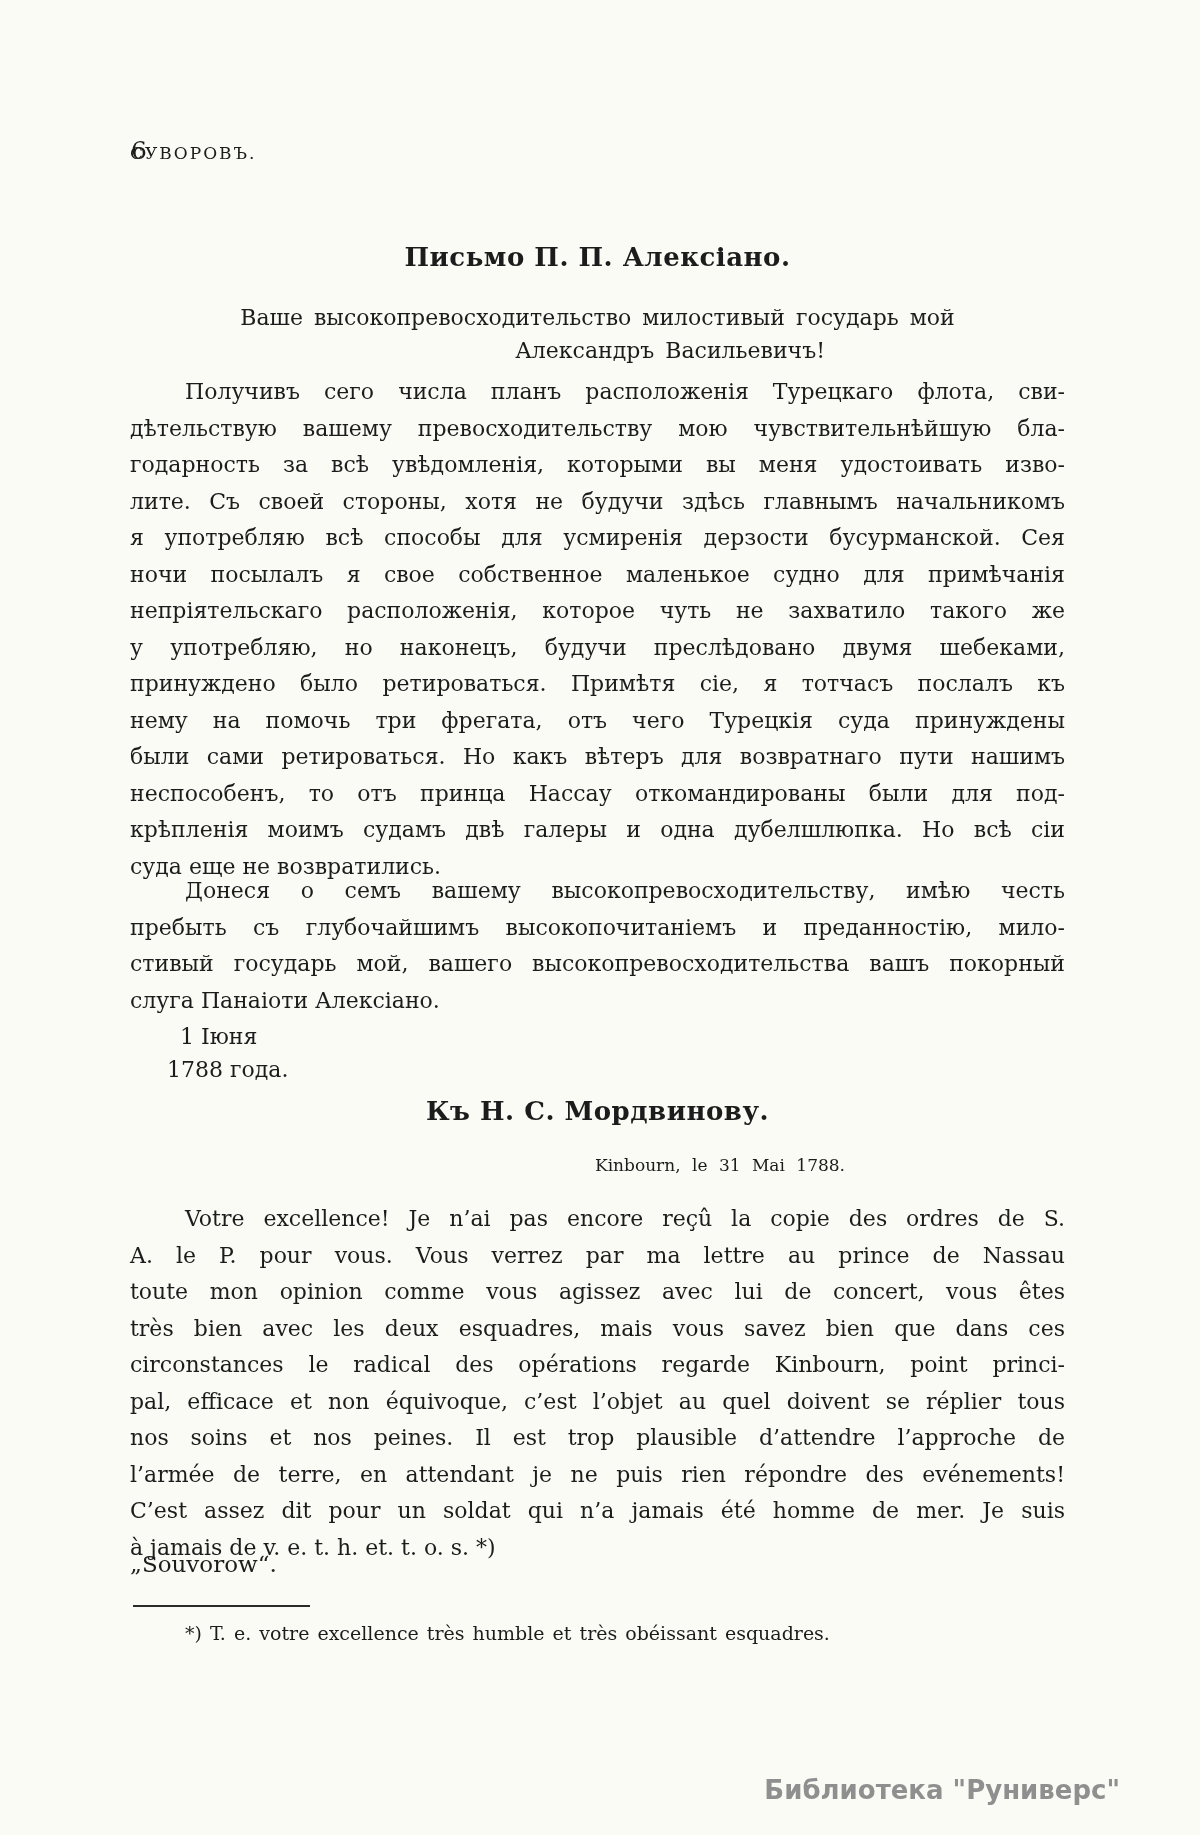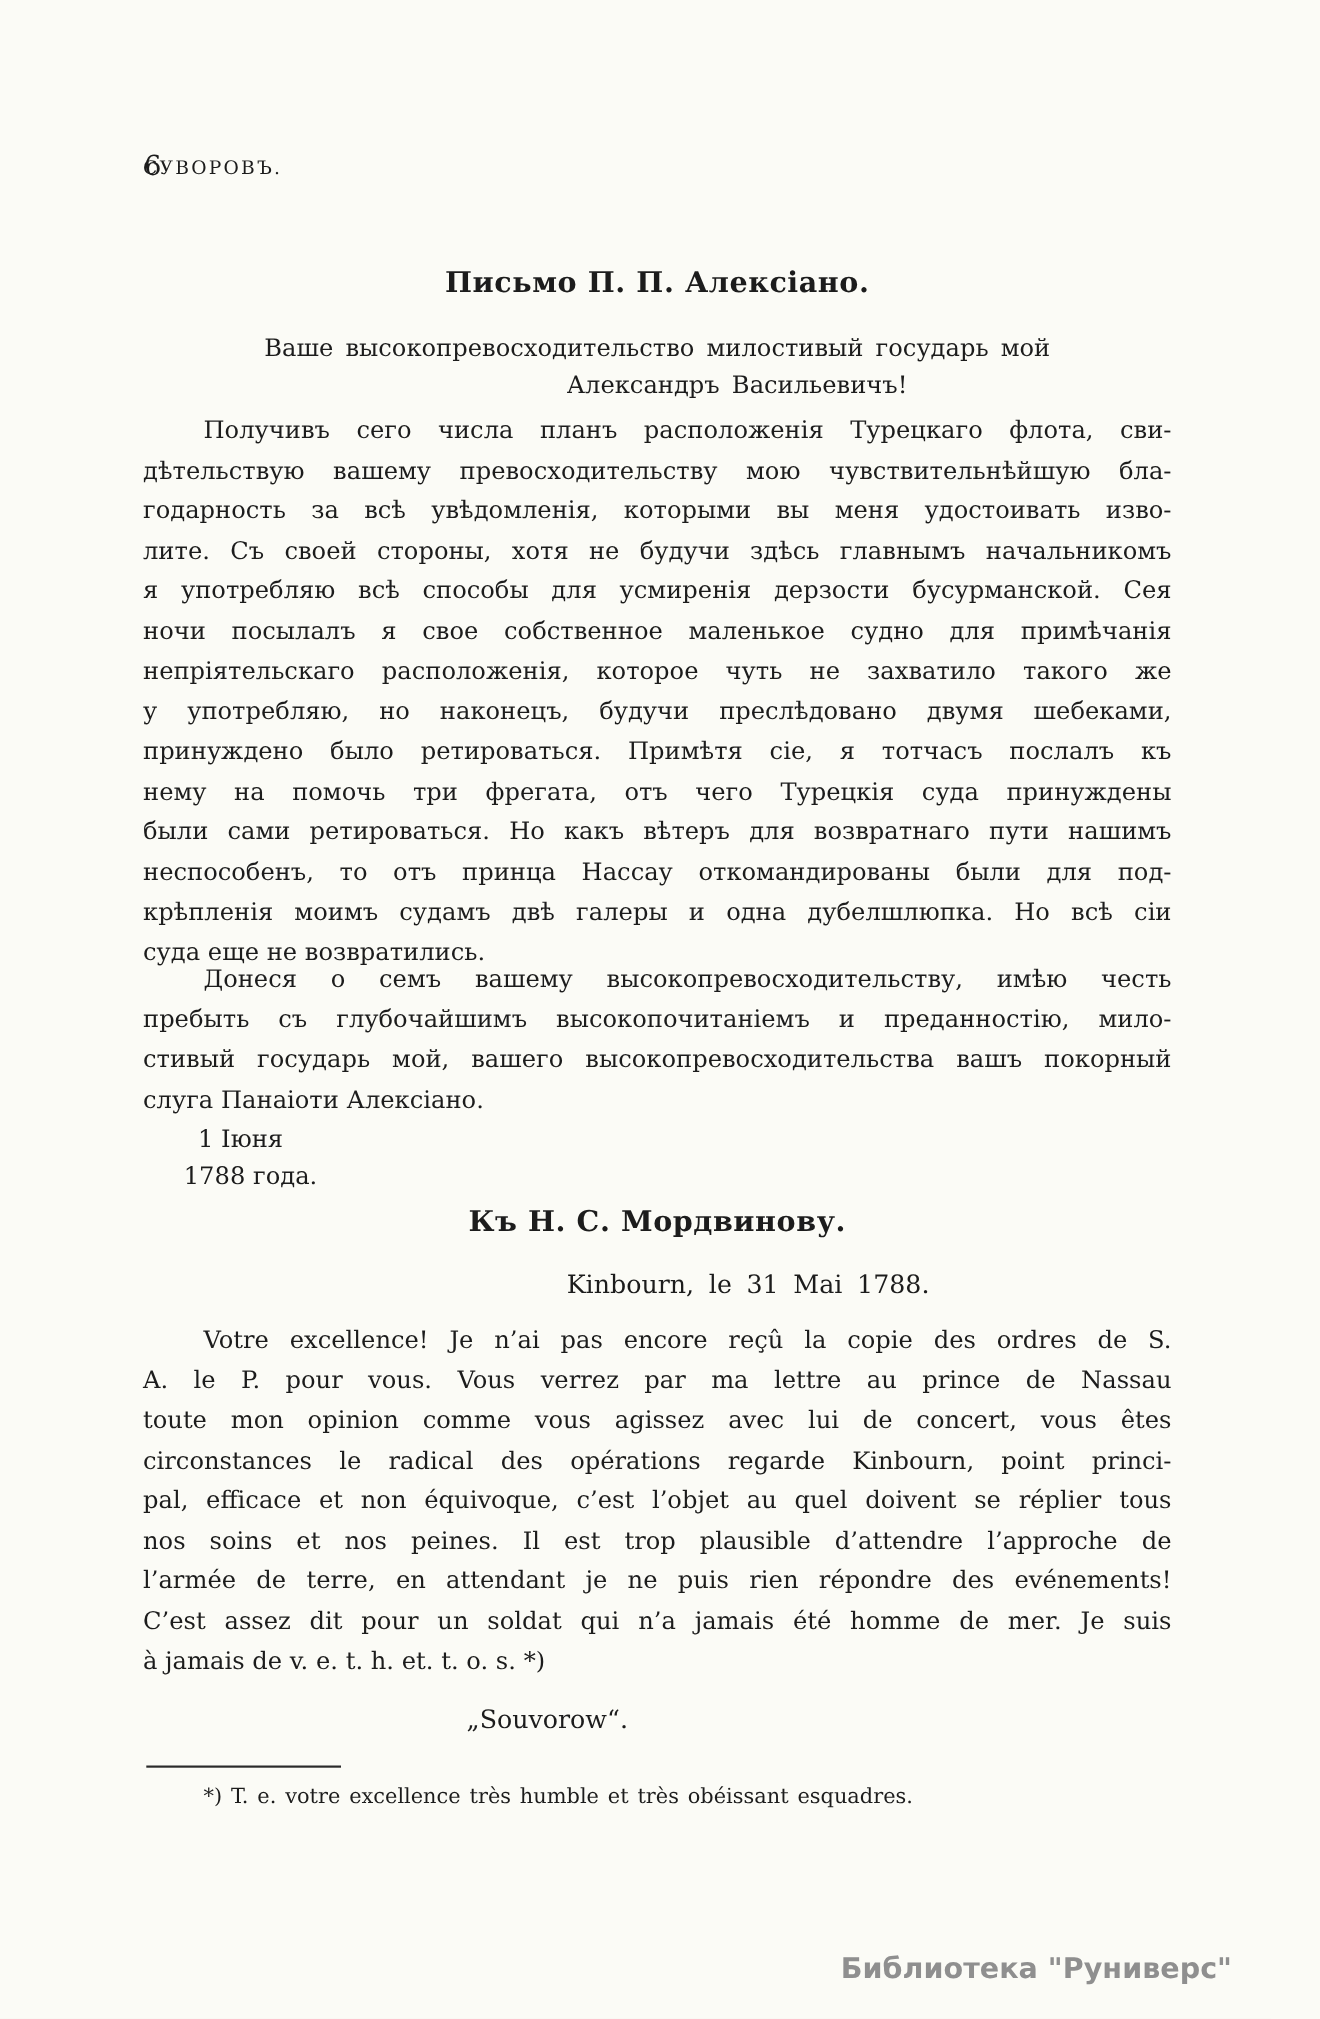--- a/index.html
+++ b/index.html
@@ -47,25 +47,25 @@
   .jpara .line.last{text-align-last:left;}
   .jpara.indent .line.first{padding-left:55px;}
   .p1{top:374px;}
   .p2{top:873px;}
   .pf{top:1201px;}
   .date1{position:absolute;left:180px;top:1024px;font-size:22px;}
   .date2{position:absolute;left:167px;top:1057px;font-size:22px;}
   .dateline{
     position:absolute;left:130px;top:1155px;width:935px;
     text-align:right;padding-right:220px;box-sizing:border-box;
-    font-size:23px;word-spacing:6px;
+    font-size:17px;word-spacing:6px;
   }
   .signature{
     position:absolute;left:130px;top:1551px;width:935px;
-    text-align:center;padding-right:200px;box-sizing:border-box;
+    text-align:left;padding-right:200px;box-sizing:border-box;
     font-size:23px;
   }
   .fnrule{
     position:absolute;left:133px;top:1605px;width:177px;height:0;
     border-top:2px solid #2a2a2a;
   }
   .footnote{
     position:absolute;left:130px;top:1622px;width:935px;
     padding-left:55px;box-sizing:border-box;
     font-size:19px;word-spacing:2px;
@@ -116,20 +116,21 @@
   <div class="date2">1788 года.</div>
 
   <h2 class="title t2">Къ Н. С. Мордвинову.</h2>
 
   <div class="dateline">Kinbourn, le 31 Mai 1788.</div>
 
   <div class="jpara indent pf">
       <div class="line first">Votre excellence! Je n’ai pas encore reçû la copie des ordres de S.</div>
       <div class="line">A. le P. pour vous. Vous verrez par ma lettre au prince de Nassau</div>
       <div class="line">toute mon opinion comme vous agissez avec lui de concert, vous êtes</div>
+      <div class="line">très bien avec les deux esquadres, mais vous savez bien que dans ces</div>
       <div class="line">circonstances le radical des opérations regarde Kinbourn, point princi-</div>
       <div class="line">pal, efficace et non équivoque, c’est l’objet au quel doivent se réplier tous</div>
       <div class="line">nos soins et nos peines. Il est trop plausible d’attendre l’approche de</div>
       <div class="line">l’armée de terre, en attendant je ne puis rien répondre des evénements!</div>
       <div class="line">C’est assez dit pour un soldat qui n’a jamais été homme de mer. Je suis</div>
       <div class="line last">à jamais de v. e. t. h. et. t. o. s. *)</div>
     </div>
 
   <div class="signature">„Souvorow“.</div>
 

